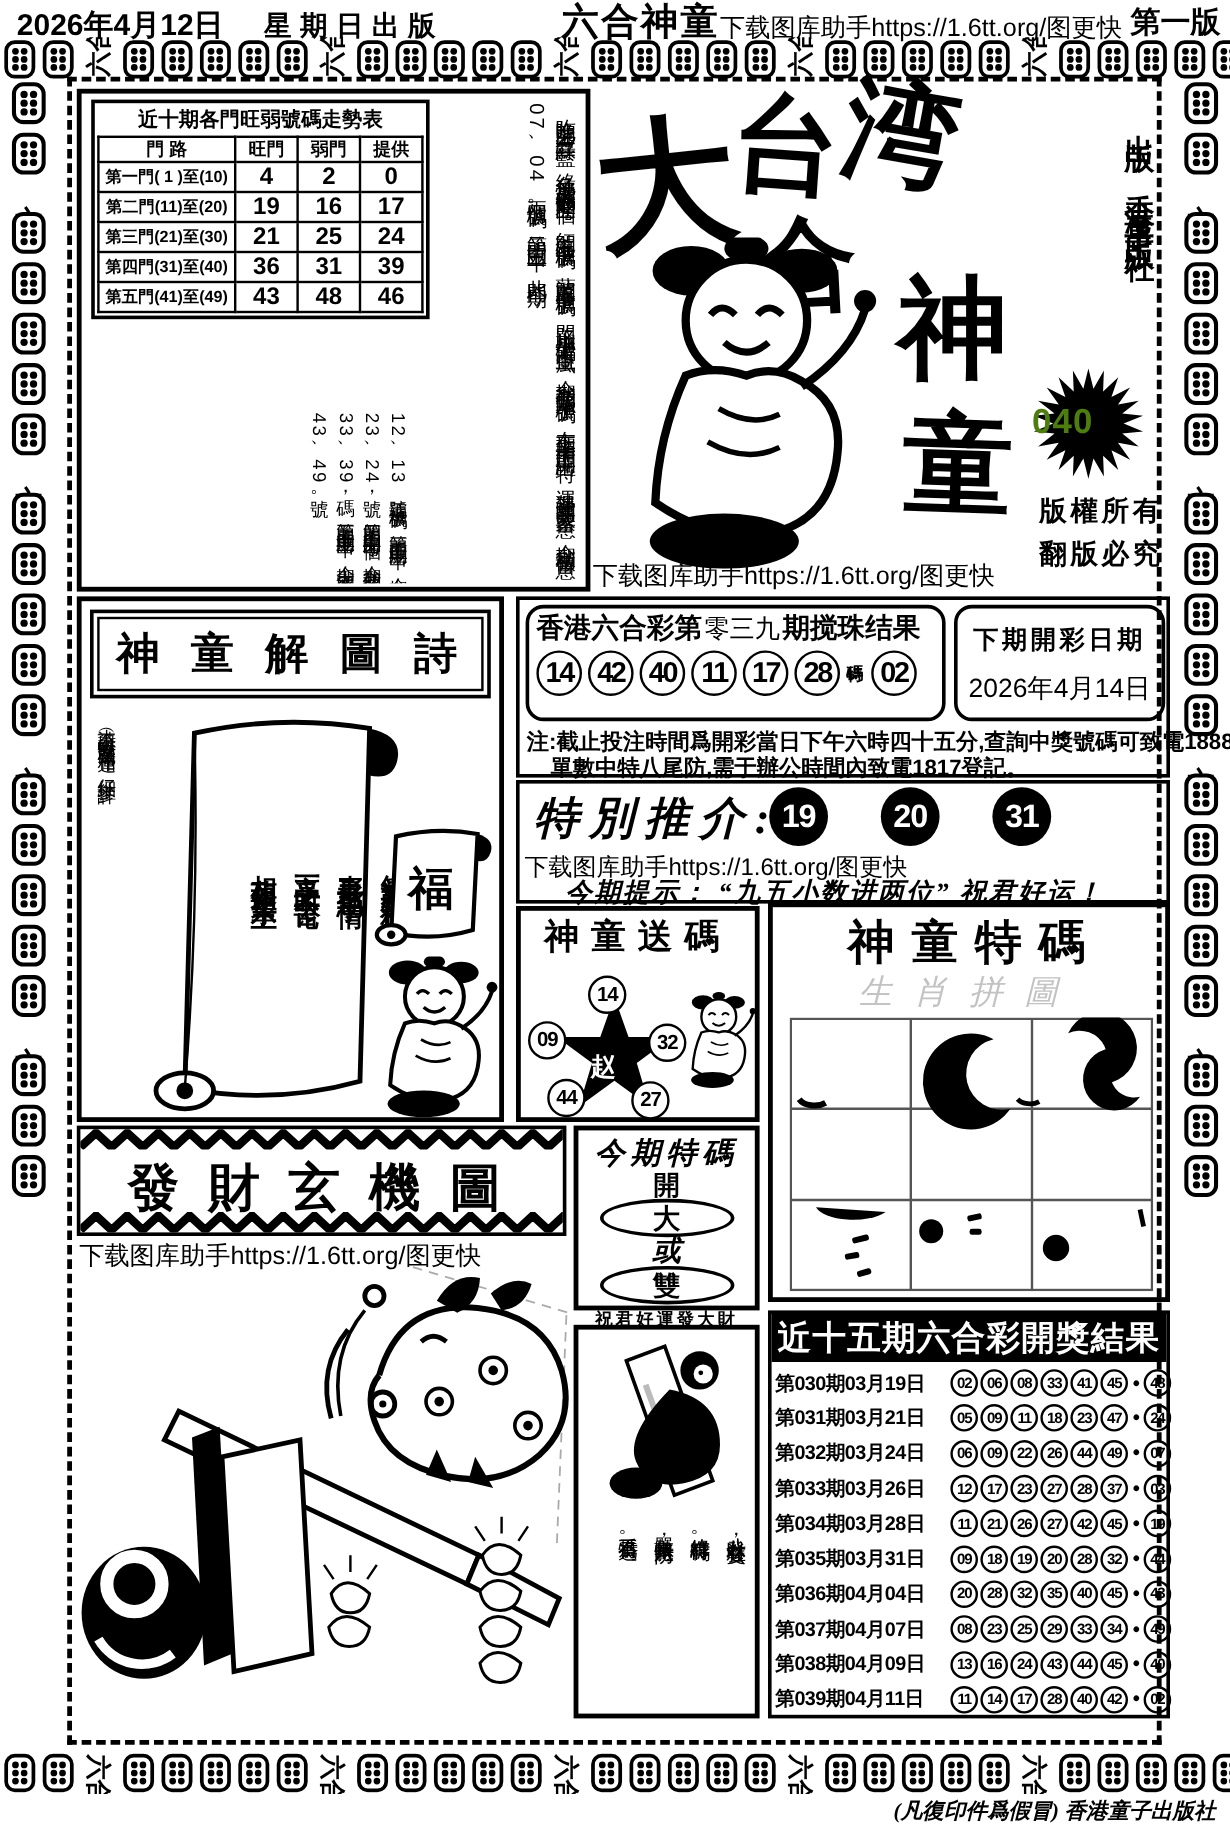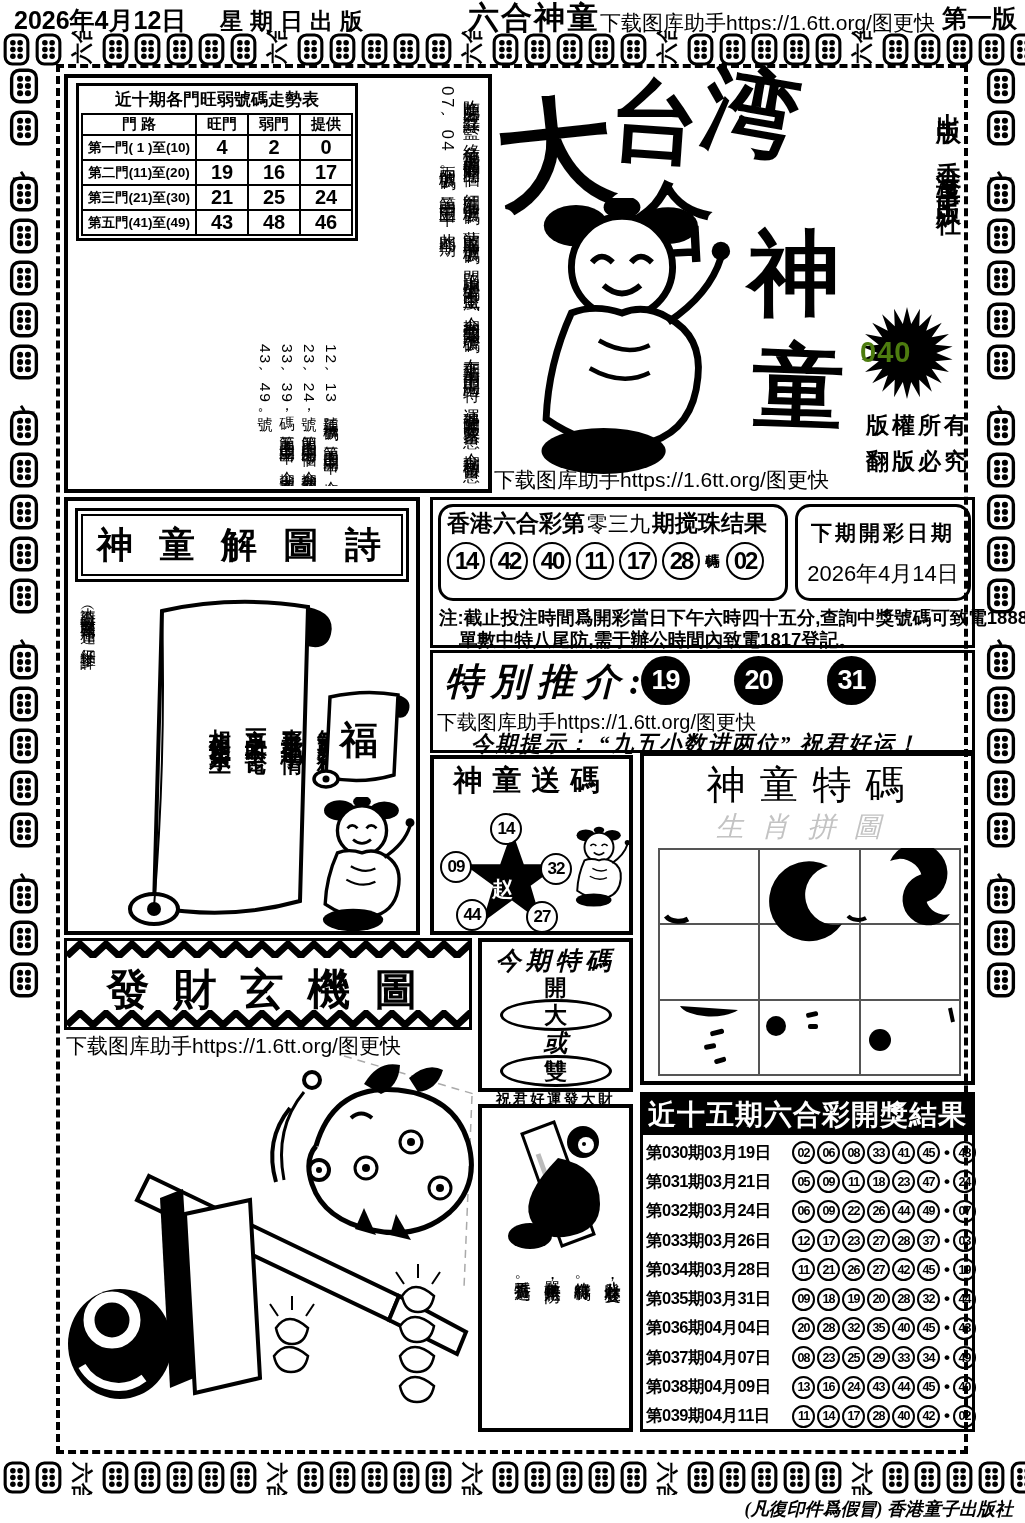--- a/index.html
+++ b/index.html
@@ -112,21 +112,21 @@
   .scode-or{font-size:24px;font-weight:900;font-style:italic;font-family:"Liberation Serif",serif;line-height:24px;}
   .scode-bless{font-size:14.5px;font-weight:900;letter-spacing:2.5px;margin-top:3px;white-space:nowrap;}
   
   .eight{left:478px;top:1104px;width:155px;height:328px;border:4px solid #000;box-sizing:border-box;}
   .eight-img{position:absolute;left:6px;top:6px;width:140px;height:150px;}
   .eight-cols{position:absolute;left:6px;top:160px;width:140px;height:160px;writing-mode:vertical-rl;
               font-size:16.5px;letter-spacing:1px;}
   .eight-cols div{line-height:30px;}
   
   .tema{left:640px;top:752px;width:335px;height:333px;border:4px solid #000;box-sizing:border-box;}
-  .tema-title{position:absolute;left:0;top:2px;width:100%;text-align:center;font-size:39px;font-weight:400;
+  .tema-title{position:absolute;left:0;top:2px;width:100%;text-align:center;font-size:39px;font-weight:700;
               font-family:"Liberation Serif",serif;letter-spacing:14px;padding-left:10px;box-sizing:border-box;white-space:nowrap;}
   .tema-faint{position:absolute;left:0;top:52px;width:100%;text-align:center;font-size:28px;font-style:italic;
               color:#c3c3c3;font-family:"Liberation Serif",serif;letter-spacing:18px;white-space:nowrap;}
   .tema-grid{position:absolute;left:14px;top:92px;width:303px;height:228px;}
   
   .history{left:640px;top:1092px;width:335px;height:340px;border:3px solid #000;box-sizing:border-box;}
   .hist-title{background:#000;color:#fff;font-size:28px;font-weight:900;text-align:center;height:40px;line-height:40px;
               letter-spacing:1px;white-space:nowrap;}
   .hrows{padding:3px 3px 0 3px;}
   .hrow{display:flex;align-items:center;height:29.3px;}
@@ -510,20 +510,26 @@
     <td class="val">16</td>
     <td class="val">17</td>
             </tr>
             <tr>
     <td class="gate">第三門(21)至(30)</td>
     <td class="val">21</td>
     <td class="val">25</td>
     <td class="val">24</td>
             </tr>
             <tr>
+    <td class="gate">第四門(31)至(40)</td>
+    <td class="val">36</td>
+    <td class="val">31</td>
+    <td class="val">39</td>
+            </tr>
+            <tr>
     <td class="gate">第五門(41)至(49)</td>
     <td class="val">43</td>
     <td class="val">48</td>
     <td class="val">46</td>
             </tr>
           </tbody>
         </table>
     </div>
     <div class="art-right">昨晚開出二紅三綠二藍，綠色波上期的碼最旺開三個，紅開出三個號碼，藍波開出二個號碼，門路上期小號碼占盡上風，今期我們要開小號碼。在上期第一門上期開出一特，運勢遲會開旺大家留意，今期稍微留意07、04兩個號碼。第二門開出三平，此門今期</div>
     <div class="art-bottom">12、13號這二個號碼。第三門上期開出一平，今期這門提供23、24號，第四門上期開出零個，今期我們留意33、39碼，第五門上期開出二平，今期大家留意43、49號。</div>

